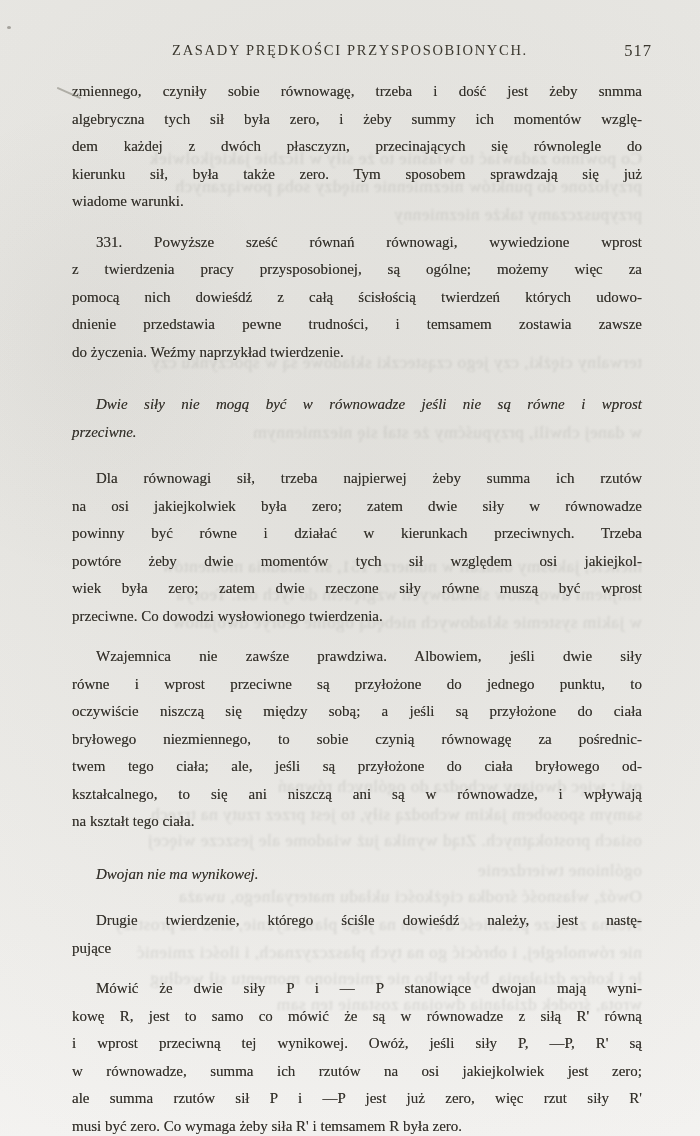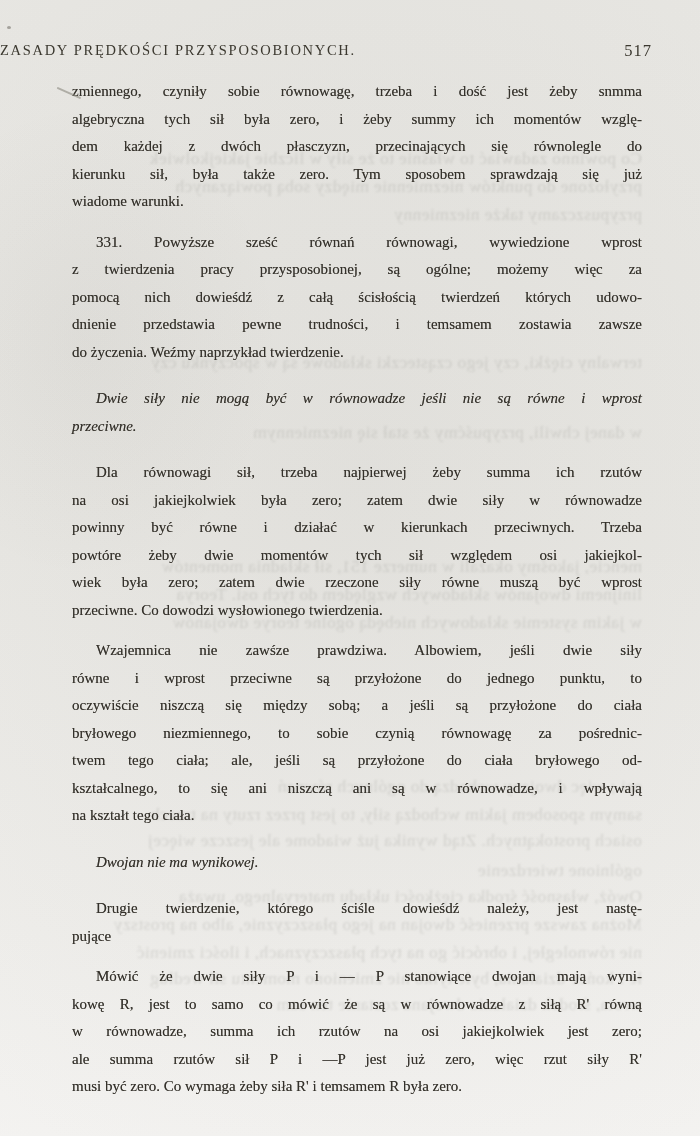--- a/index.html
+++ b/index.html
@@ -30,42 +30,42 @@
     text-align:justify;
   }
   .page-inner{position:relative;z-index:2;}
   .running-head{
     position:relative;
     margin-top:42px;
     height:22px;
   }
   .running-title{
     position:absolute;left:0;right:0;
-    text-align:left;
+    text-align:center;
     font-size:14.5px;
     letter-spacing:1.7px;
     color:#3b382f;
     font-weight:400;
   }
   .page-number{
     position:absolute;right:48px;top:-1px;
     font-size:16.5px;
     letter-spacing:1px;
     color:#3b382f;
   }
   .text-column{
     margin:14px 58px 0 72px;
     font-size:15px;
     line-height:27.5px;
     text-shadow:0 0 .45px rgba(40,36,28,.55);
   }
   .para{margin:0;}
   .para + .para{margin-top:13px;}
   .para.italic{font-style:italic;}
-  .para.italic{margin-top:19px;}
+  .para.italic{margin-top:25px;}
   .para.italic + .para{margin-top:19px;}
   .line{
     text-align:justify;
     text-align-last:justify;
   }
   .line.last{text-align-last:left;}
   .para.indent .line:first-child{text-indent:24px;}
   
   .speck{
     position:absolute;left:7px;top:26px;width:4px;height:3px;
@@ -149,19 +149,20 @@
         <div class="para italic indent">
           <div class="line last">Dwojan nie ma wynikowej.</div>
         </div>
         <div class="para normal indent">
           <div class="line">Drugie twierdzenie, którego ściśle dowieśdź należy, jest nastę-</div>
           <div class="line last">pujące</div>
         </div>
         <div class="para normal indent">
           <div class="line">Mówić że dwie siły P i — P stanowiące dwojan mają wyni-</div>
           <div class="line">kowę R, jest to samo co mówić że są w równowadze z siłą R' równą</div>
+          <div class="line">i wprost przeciwną tej wynikowej. Owóż, jeśli siły P, —P, R' są</div>
           <div class="line">w równowadze, summa ich rzutów na osi jakiejkolwiek jest zero;</div>
           <div class="line">ale summa rzutów sił P i —P jest już zero, więc rzut siły R'</div>
           <div class="line last">musi być zero. Co wymaga żeby siła R' i temsamem R była zero.</div>
         </div>
       </div>
   </div>
 </div>
 
 </body></html>

